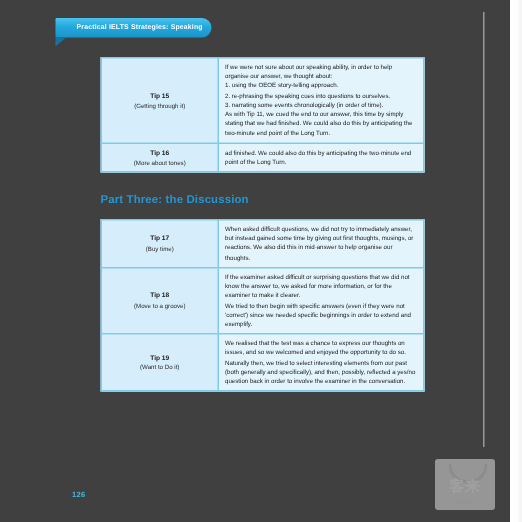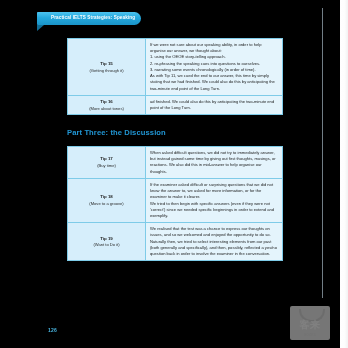--- a/index.html
+++ b/index.html
@@ -12,21 +12,21 @@
     overflow: hidden;
     background: #ffffff;
     font-family: "Liberation Sans", sans-serif;
     position: relative;
   }
 
   
   .page {
     position: absolute;
     inset: 0;
-    background: #000000;
+    background: #404040;
   }
   .scan-edge-right {
     position: absolute;
     top: 0;
     right: 0;
     width: 8px;
     height: 348px;
     background: linear-gradient(to right, #ffffff 0%, #fdfdfd 60%, #f2f2f2 100%);
   }
   .scan-rule {

